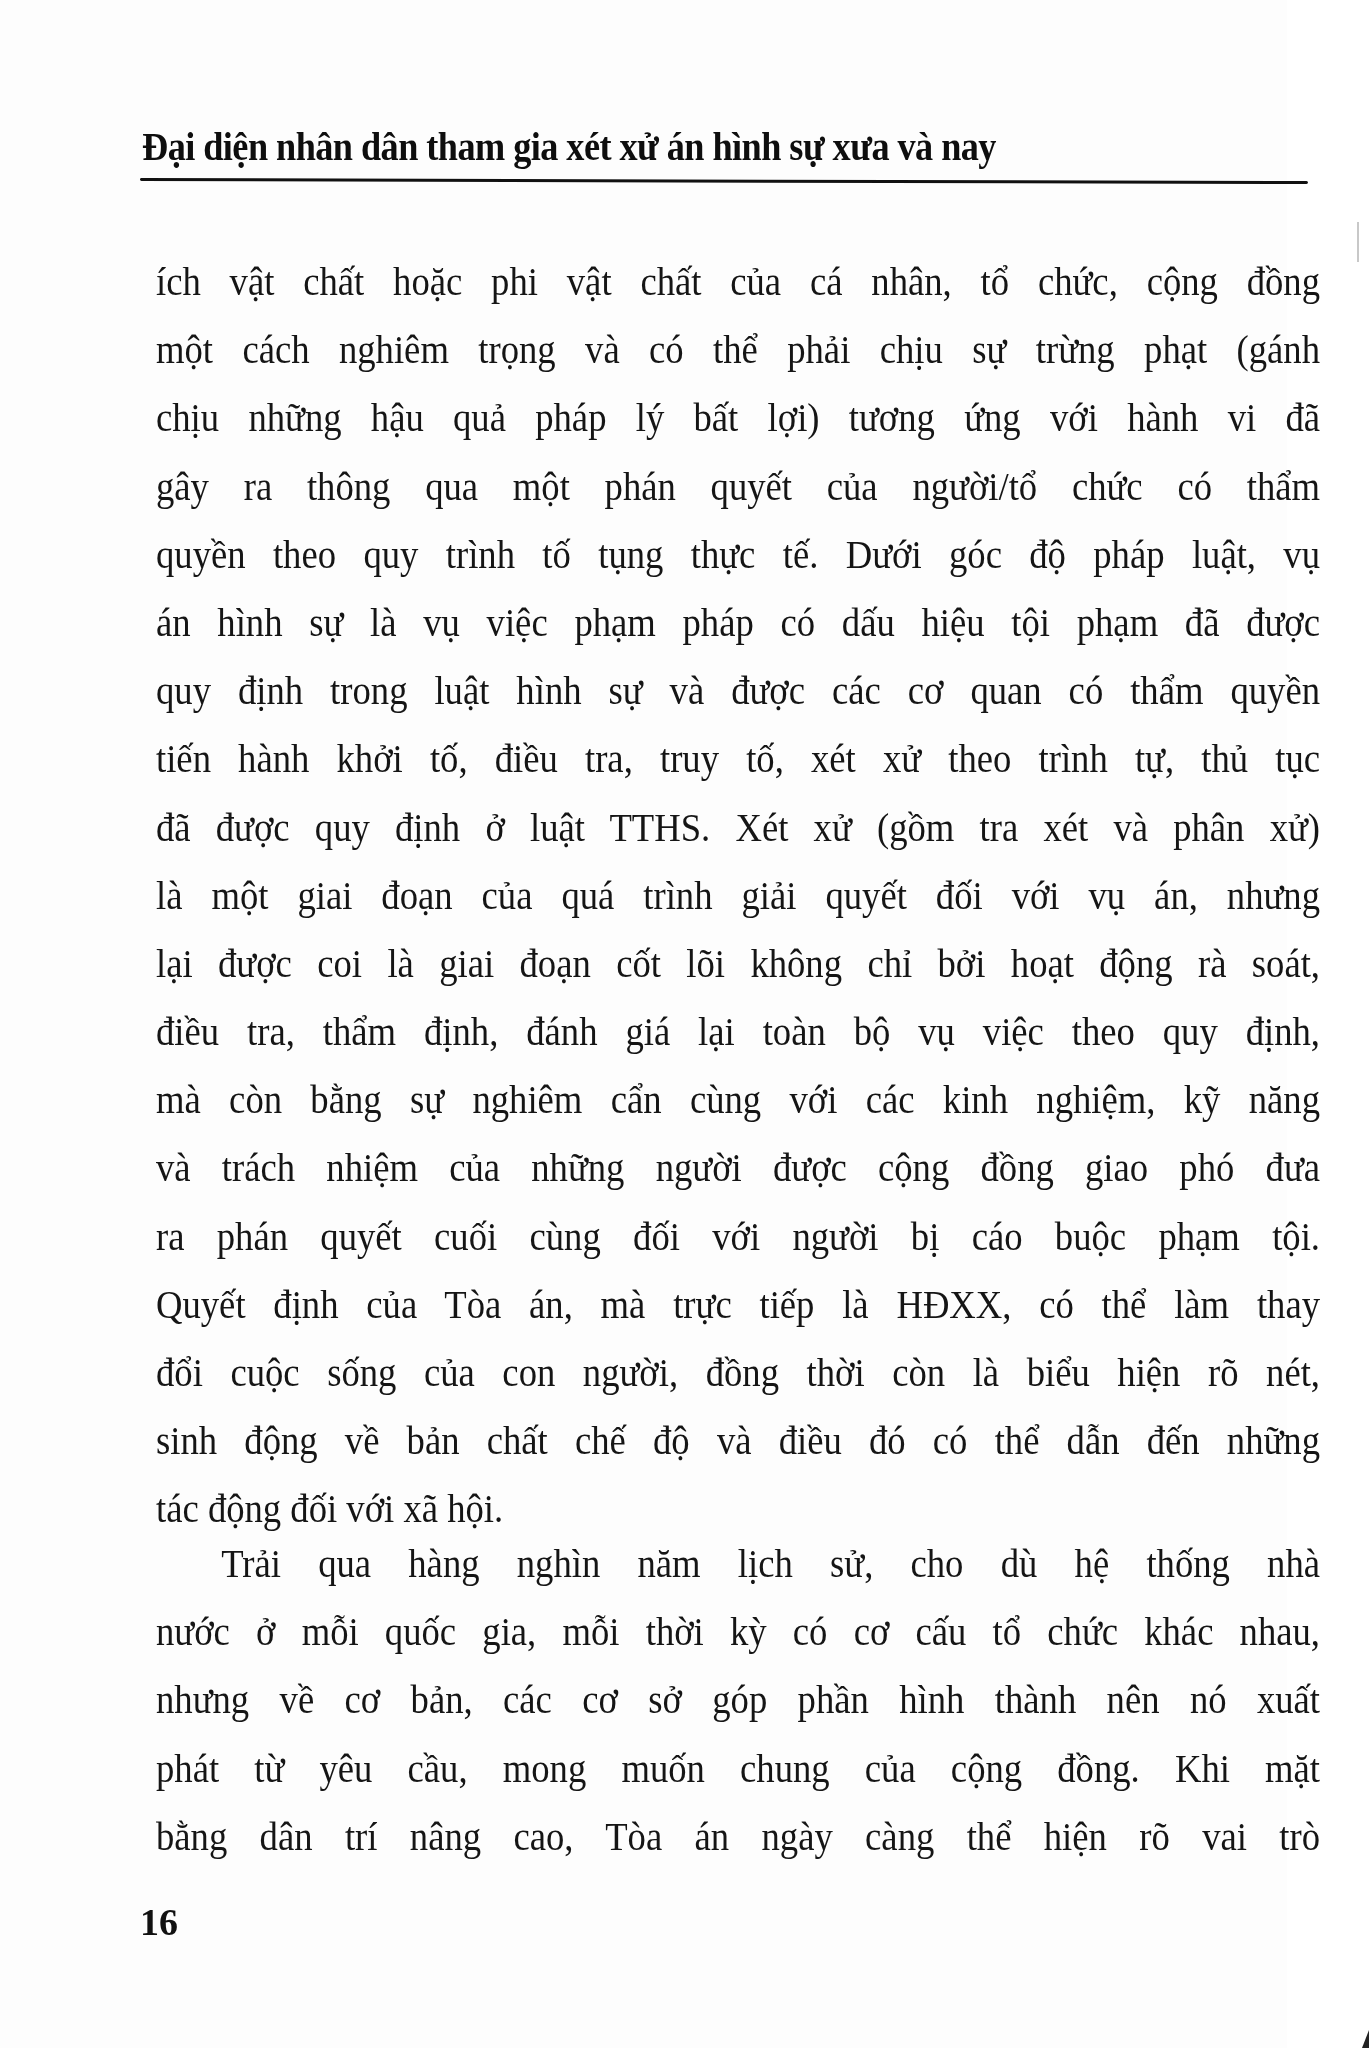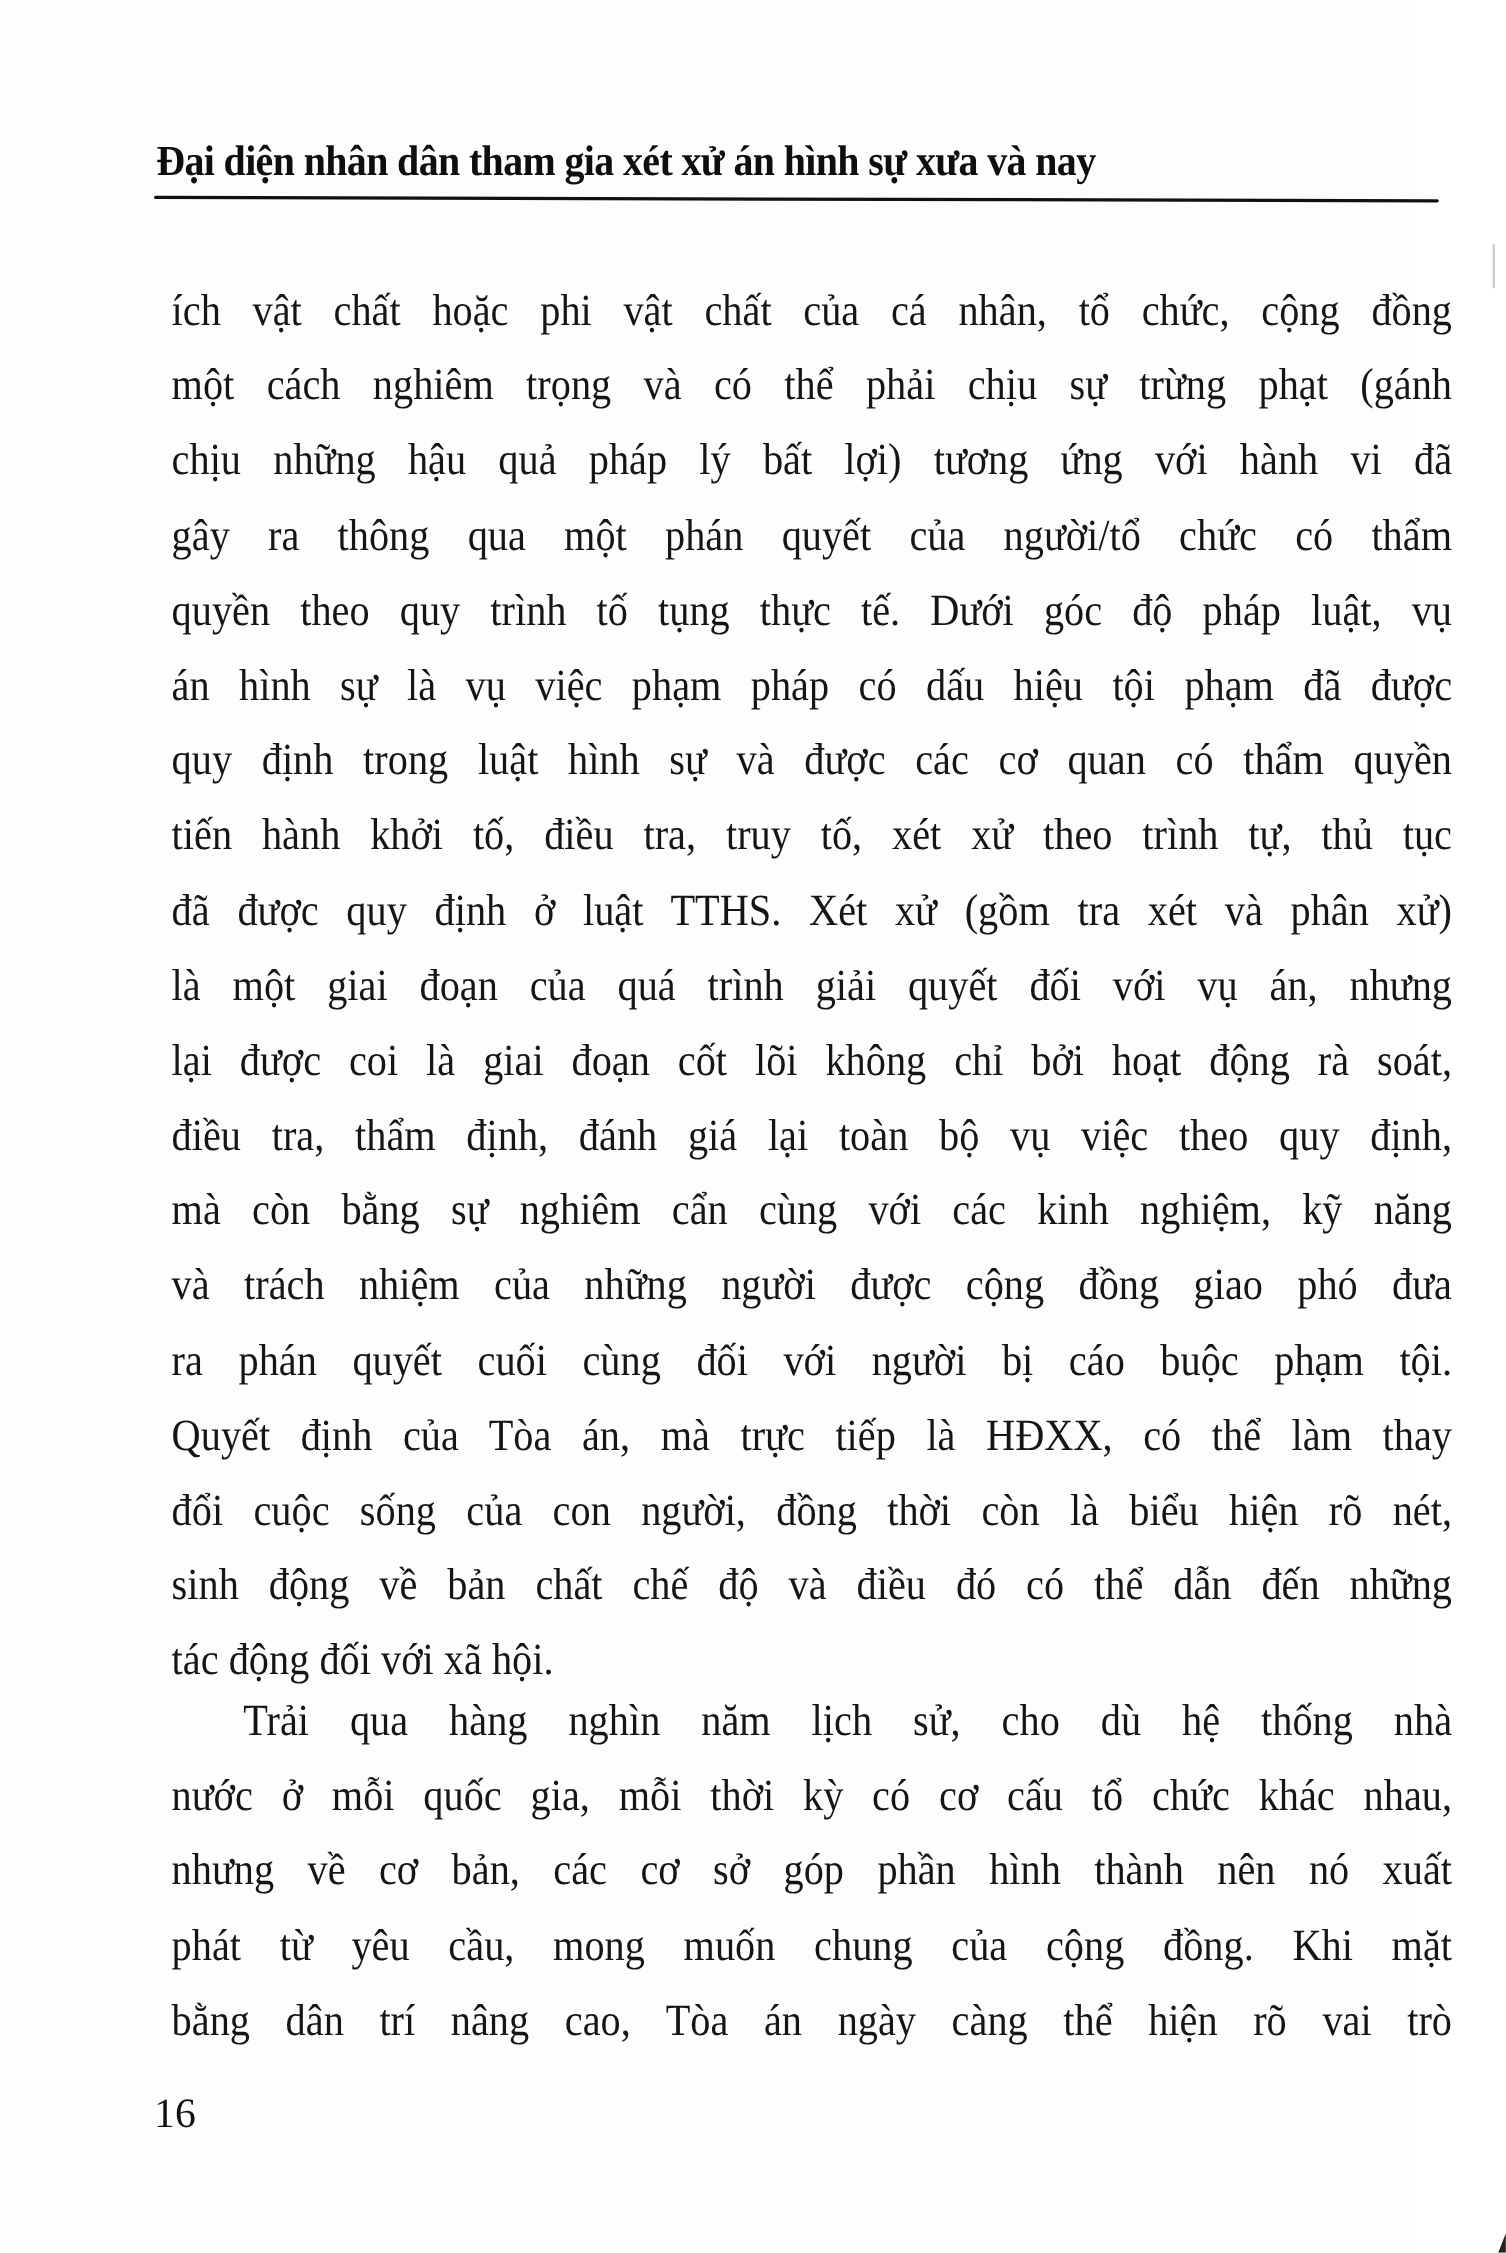--- a/index.html
+++ b/index.html
@@ -72,21 +72,21 @@
     }
     .line.indent {
       padding-left: 72px;
       box-sizing: border-box;
     }
     .page-number {
       position: absolute;
       left: 140px;
       top: 1900px;
       font-size: 38px;
-      font-weight: normal;
+      font-weight: bold;
       color: #111;
     }
     .right-edge-mark {
       position: absolute;
       left: 1357px;
       top: 222px;
       width: 2px;
       height: 40px;
       background: #c8c8c8;
     }

